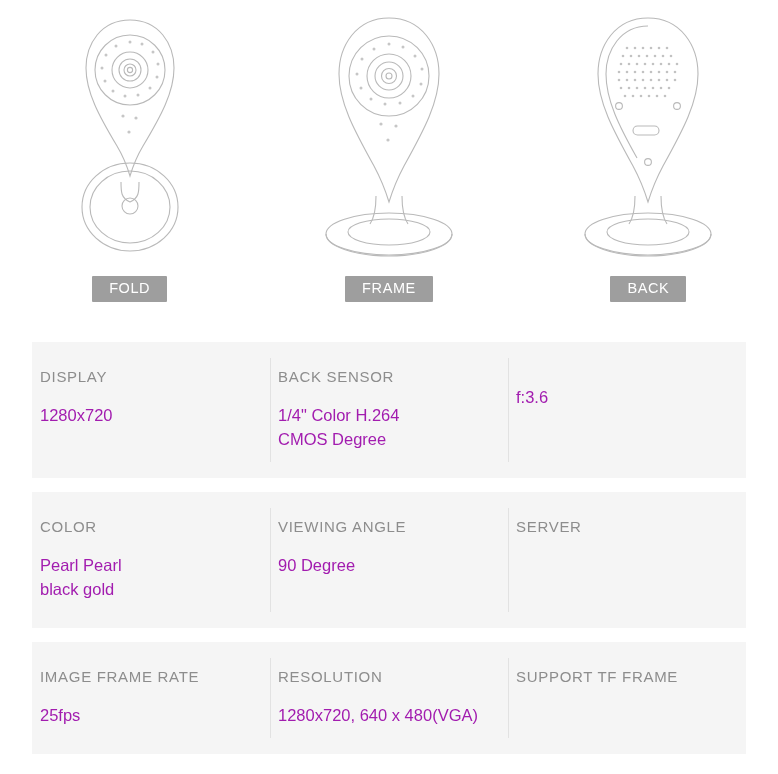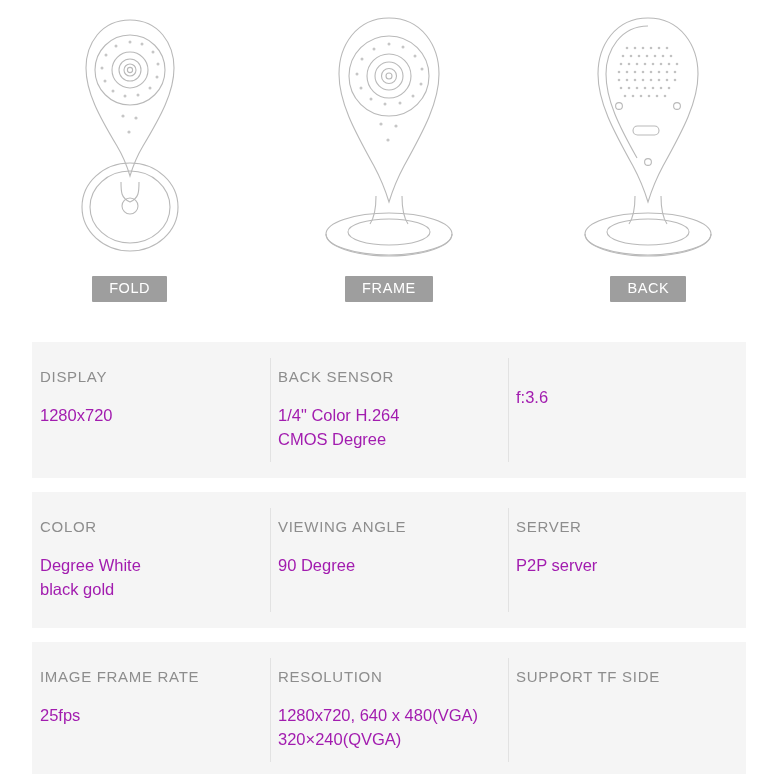--- a/index.html
+++ b/index.html
@@ -261,50 +261,46 @@
       <div class="spec-value">
         <span class="line">f:3.6</span>
       </div>
     </div>
   </div>
 
   <div class="spec-block">
     <div class="spec-cell">
       <div class="spec-title">COLOR</div>
       <div class="spec-value">
-        <span class="line">Degree White</span>
+        <span class="line">Pearl Pearl</span>
         <span class="line">black gold</span>
       </div>
     </div>
     <div class="spec-cell">
       <div class="spec-title">VIEWING ANGLE</div>
       <div class="spec-value">
         <span class="line">90 Degree</span>
       </div>
     </div>
     <div class="spec-cell">
       <div class="spec-title">SERVER</div>
-      <div class="spec-value">
-        <span class="line">P2P server</span>
-      </div>
     </div>
   </div>
 
   <div class="spec-block">
     <div class="spec-cell">
       <div class="spec-title">IMAGE FRAME RATE</div>
       <div class="spec-value">
         <span class="line">25fps</span>
       </div>
     </div>
     <div class="spec-cell">
       <div class="spec-title">RESOLUTION</div>
       <div class="spec-value">
         <span class="line">1280x720, 640 x 480(VGA)</span>
-        <span class="line">320×240(QVGA)</span>
-      </div>
-    </div>
-    <div class="spec-cell">
-      <div class="spec-title">SUPPORT TF SIDE</div>
+      </div>
+    </div>
+    <div class="spec-cell">
+      <div class="spec-title">SUPPORT TF FRAME</div>
     </div>
   </div>
 
 </div>
 
 </body></html>

